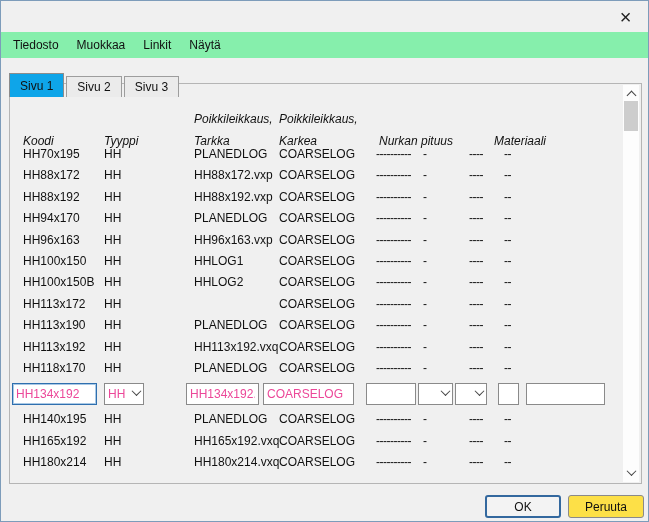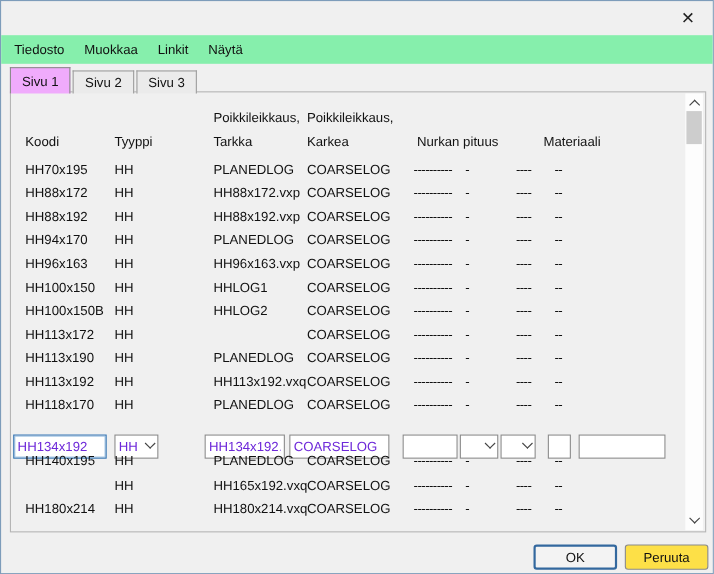--- a/index.html
+++ b/index.html
@@ -18,42 +18,42 @@
   .close-btn span{font-size:20px; line-height:20px; color:#222; font-weight:400;}
   
   .menubar{position:absolute; left:0; top:31px; width:100%; height:26px; background:#86efac;
     display:flex; align-items:center; padding-left:3px;}
   .menu-item{padding:0 9px; height:22px; display:flex; align-items:center; font-size:12px;}
   
   .tabstrip{position:absolute; left:8px; top:60px; display:flex; align-items:flex-end; z-index:3;}
   .tab{height:21px; margin-top:3px; padding:0 10px; background:#ebebeb;
     border:1px solid #9d9d9d; border-bottom:none; margin-right:2px;
     display:flex; align-items:center; font-size:12px;}
-  .tab.active{height:24px; margin-top:0; background:#f0abfc; border-color:#8c8c8c; position:relative; z-index:4;}
+  .tab.active{height:24px; margin-top:12px; background:#0ea5e9; border-color:#8c8c8c; position:relative; z-index:4;}
   
   .tabpage{position:absolute; left:8px; top:82px; width:633px; height:401px;
     background:#f0f0f0; border:1px solid #b5b5b5; z-index:1;}
   .tp-inner{position:absolute; inset:0;}
   
-  .hcol{position:absolute; top:12px; white-space:nowrap;}
+  .hcol{position:absolute; top:24px; white-space:nowrap;font-style:italic;}
   .hcol .l1, .hcol .l2{height:22px; line-height:22px; display:block;}
   .h-koodi{left:13px}.h-tyyppi{left:94px}.h-tarkka{left:184px}.h-karkea{left:269px}
   .h-nurkan{left:369px}.h-materiaali{left:484px}.h-3d{left:541px}
   
   .row-host{position:absolute; left:0; top:60px; right:20px;}
   .t-row{position:relative; height:21.4px; line-height:21.4px; white-space:nowrap;}
   .t-row span{position:absolute; top:0;}
   .cell-koodi{left:13px}.cell-tyyppi{left:94px}.cell-tarkka{left:184px}.cell-karkea{left:269px}
   .cell-dash1{left:366px; letter-spacing:-0.5px;}
   .cell-dash2{left:413px}.cell-dash3{left:459px; letter-spacing:-0.5px;}
   .cell-dash4{left:494px; letter-spacing:-0.5px;}
   
   .edit-row{position:relative; height:30px;}
   .edit-row .ebox{position:absolute; top:4px; height:22px; background:#ffffff;
-    border:1px solid #8a8a8a; font:12px "Liberation Sans", sans-serif; padding:0 3px; color:#6d28d9;margin-top:12px;}
+    border:1px solid #8a8a8a; font:12px "Liberation Sans", sans-serif; padding:0 3px; color:#ec4899;}
   input.ebox{outline:none;}
   .ebox.focused{border:1px solid #2f6fae; box-shadow:0 0 0 1px #a9c9e6 inset;}
   .e-koodi{left:2px; width:85px;}
   .e-tyyppi{left:94px; width:40px;}
   .e-tarkka{left:176px; width:73px;}
   .e-karkea{left:253px; width:91px;}
   .e-nurkan{left:356px; width:50px;}
   .e-dd1{left:408px; width:35px;}
   .e-dd2{left:445px; width:32px;}
   .e-mat{left:488px; width:21px;}
@@ -271,20 +271,21 @@
     <span class="cell-tyyppi">HH</span>
     <span class="cell-tarkka">PLANEDLOG</span>
     <span class="cell-karkea">COARSELOG</span>
     <span class="cell-dash1">----------</span>
     <span class="cell-dash2">-</span>
     <span class="cell-dash3">----</span>
     <span class="cell-dash4">--</span>
   </div>
 
   <div class="t-row">
+    <span class="cell-koodi">HH165x192</span>
     <span class="cell-tyyppi">HH</span>
     <span class="cell-tarkka">HH165x192.vxq</span>
     <span class="cell-karkea">COARSELOG</span>
     <span class="cell-dash1">----------</span>
     <span class="cell-dash2">-</span>
     <span class="cell-dash3">----</span>
     <span class="cell-dash4">--</span>
   </div>
 
   <div class="t-row">

